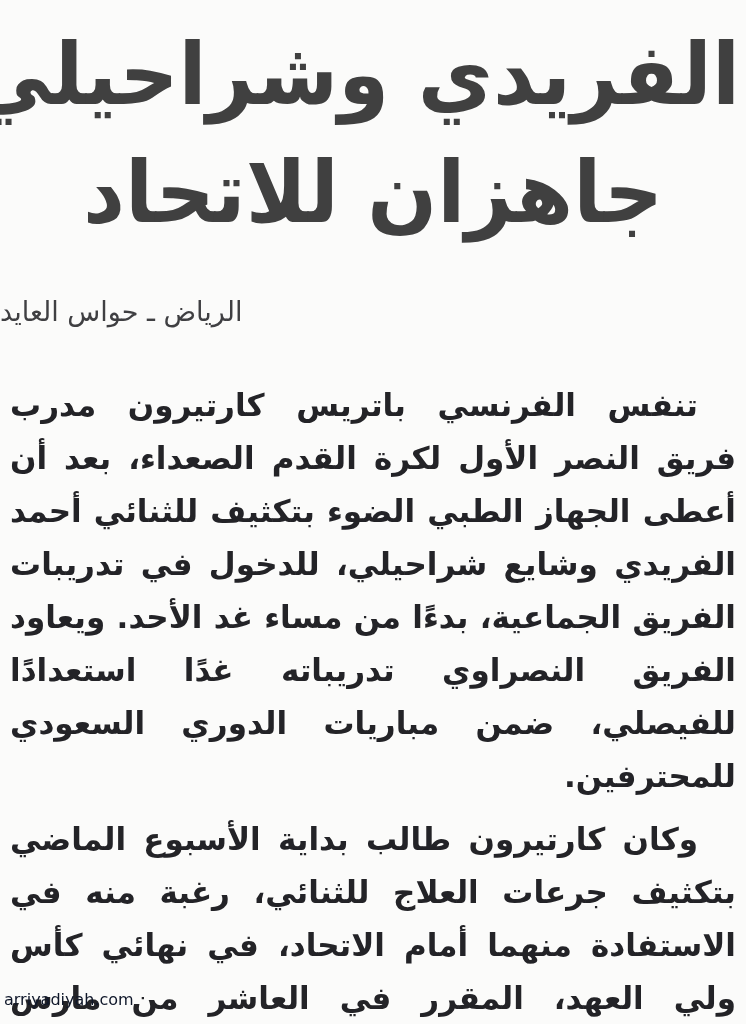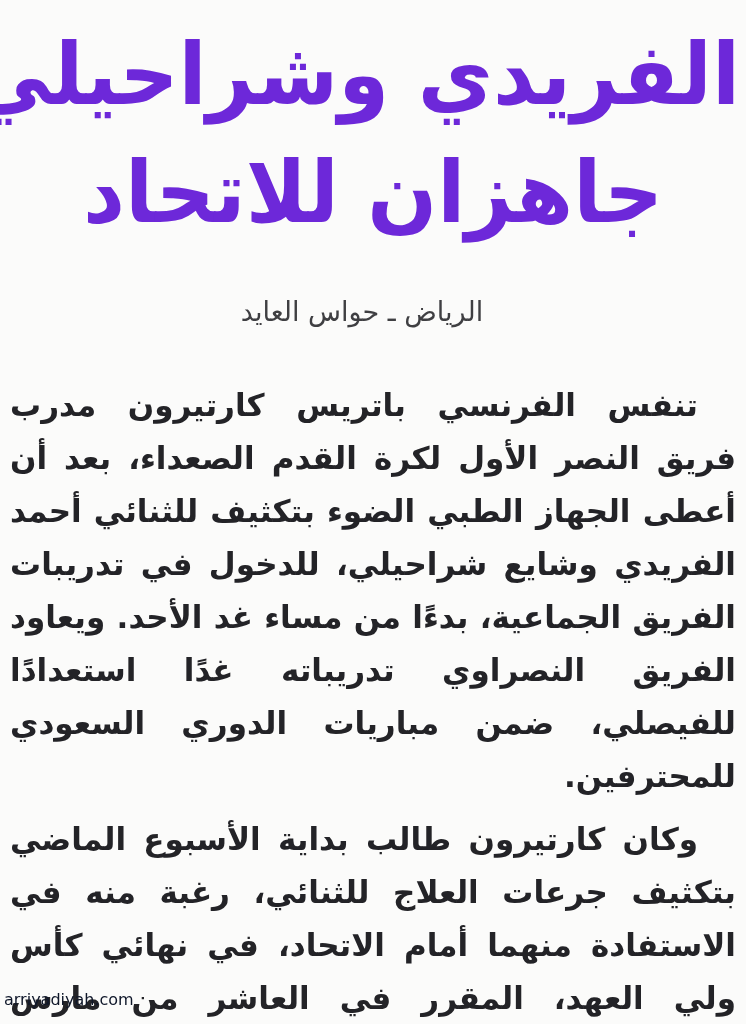--- a/index.html
+++ b/index.html
@@ -15,33 +15,33 @@
     background: #fbfbfa;
     overflow: hidden;
     font-family: "DejaVu Sans", sans-serif;
     direction: rtl;
   }
   .headline {
     margin: 0;
     padding: 16px 6px 0 6px;
     text-align: center;
     font-weight: bold;
-    color: #6d28d9;
+    color: #404040;
     font-size: 82px;
     line-height: 118px;
     letter-spacing: 0;
     white-space: nowrap;
   }
   .headline .hl-line {
     display: block;
     transform: scaleY(1.04);
   }
   .byline {
     margin: 44px 22px 0 0;
-    text-align: center;
+    text-align: left;
     font-size: 27px;
     font-weight: normal;
     color: #3f3f42;
   }
   .article-body {
     margin: 52px 10px 0 10px;
     color: #232327;
     font-size: 31px;
     font-weight: bold;
     line-height: 53px;

